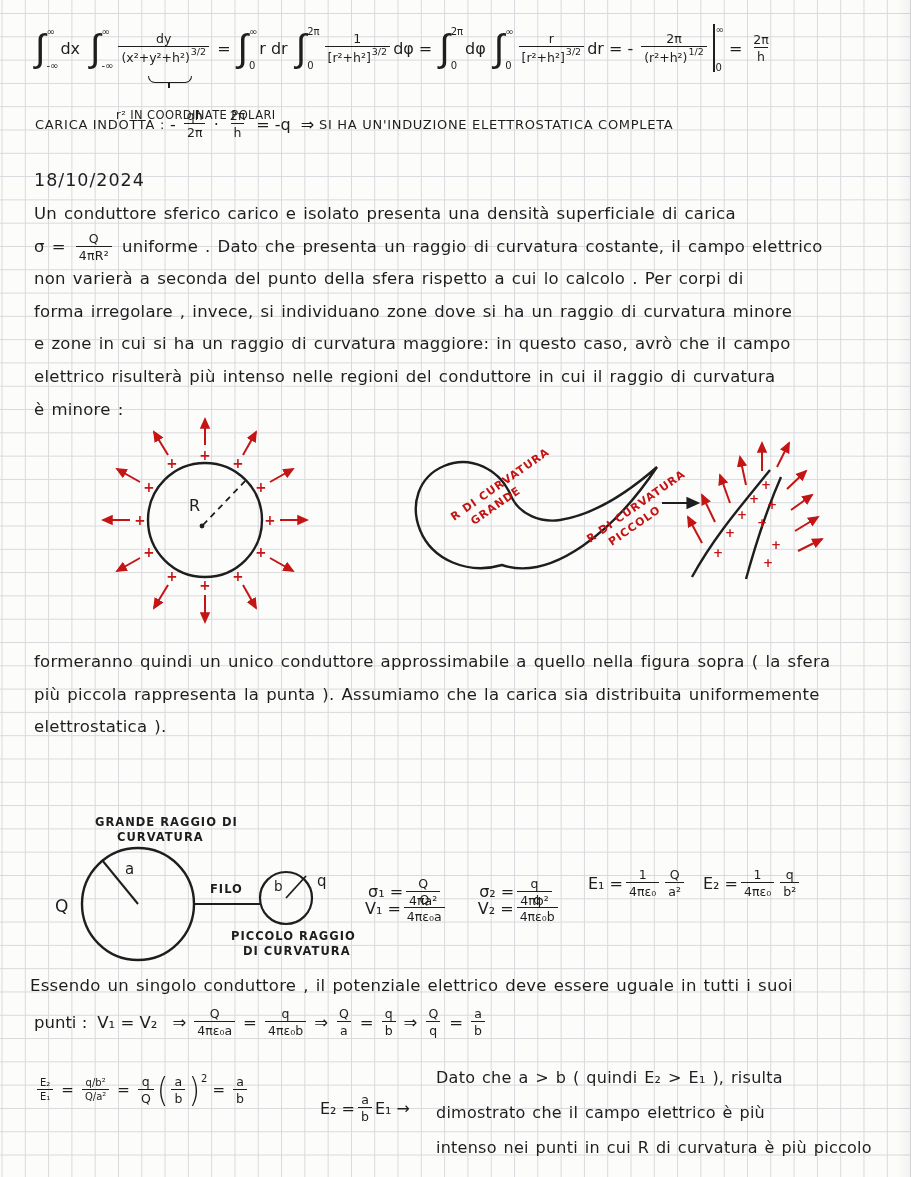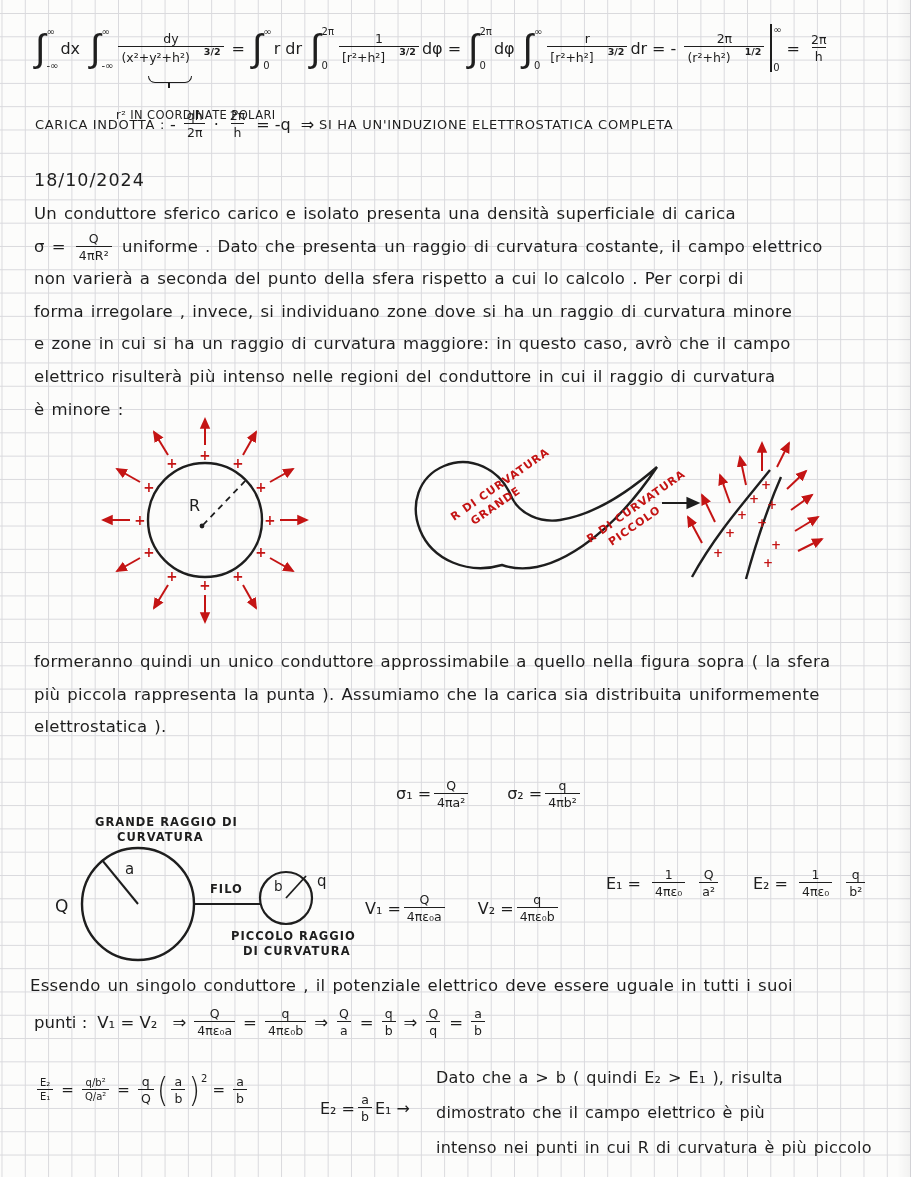--- a/index.html
+++ b/index.html
@@ -24,21 +24,21 @@
   .abs{position:absolute;}
   .mrow{position:absolute;display:flex;align-items:center;white-space:nowrap;} .gap10{margin:0 10px;}
   .para{position:absolute;font-size:16.5px;line-height:32.6px;letter-spacing:0.25px;word-spacing:1.5px;white-space:nowrap;}
   .caps{font-size:13px;letter-spacing:0.7px;font-weight:500;}
   .date{font-size:17.5px;letter-spacing:1px;}
   .frac{display:inline-flex;flex-direction:column;align-items:center;vertical-align:middle;
         font-size:12.5px;line-height:1.2;margin:0 3px;text-align:center;justify-content:flex-end;}
   .frac .num{padding:0 3px;}
   .frac .den{border-top:1.6px solid var(--ink);padding:1px 3px 0 3px;}
   .frac.lg{font-size:10px;}
-  .dexp{font-size:9.5px;position:relative;top:-2px;margin-left:14px;font-weight:bold;}
+  .dexp{font-size:9.5px;position:relative;top:-2px;margin-left:1px;}
   .expo{font-size:10px;vertical-align:super;margin-left:1px;}
   .intg{display:inline-flex;align-items:center;margin:0 2px;}
   .isym{font-size:38px;line-height:0.85;font-weight:300;}
   .ilims{display:flex;flex-direction:column;justify-content:space-between;height:44px;
          font-size:10px;line-height:1;margin-left:1px;padding:3px 0 1px 0;}
   .evalbar{display:inline-flex;align-items:center;margin-left:3px;}
   .vline{width:1.8px;height:48px;background:var(--ink);display:inline-block;}
   .bigp{font-size:30px;font-weight:300;line-height:1;transform:scaleY(1.15);display:inline-block;}
   .op{margin:0 5px;}
   .ubrace{position:absolute;width:42px;height:6px;border:1.5px solid var(--ink);border-top:none;
@@ -277,21 +277,21 @@
   <circle cx="261" cy="86" r="26" fill="none" stroke="#1e1e1e" stroke-width="2.2"></circle>
   <line x1="261" y1="86" x2="281" y2="64" stroke="#1e1e1e" stroke-width="1.8"></line>
   <text x="249" y="79" font-size="13.5" fill="#1e1e1e">b</text>
   <text x="292" y="74" font-size="15" fill="#1e1e1e">q</text>
   <g font-size="11.5" font-weight="600" letter-spacing="1" fill="#1e1e1e">
     <text x="206" y="128">PICCOLO RAGGIO</text>
     <text x="218" y="143">DI CURVATURA</text>
   </g>
 </svg>
 
-<div class="mrow" style="left:368px;top:780px;height:27px;margin-left:28px;">
+<div class="mrow" style="left:368px;top:878px;height:27px;">
   <span>σ₁ =</span>
   <span class="frac">
     <span class="num">Q</span>
     <span class="den">4πa²</span>
   </span>
   <span style="width:36px;"></span>
   <span>σ₂ =</span>
   <span class="frac">
     <span class="num">q</span>
     <span class="den">4πb²</span>
@@ -305,21 +305,21 @@
     <span class="den">4πε₀a</span>
   </span>
   <span style="width:30px;"></span>
   <span>V₂ =</span>
   <span class="frac">
     <span class="num">q</span>
     <span class="den">4πε₀b</span>
   </span>
 </div>
 
-<div class="mrow" style="left:606px;top:860px;height:46px;gap:8px;">
+<div class="mrow" style="left:588px;top:860px;height:46px;">
   <span>E₁ =</span>
   <span class="frac">
     <span class="num">1</span>
     <span class="den">4πε₀</span>
   </span>
   <span class="frac">
     <span class="num">Q</span>
     <span class="den">a²</span>
   </span>
   <span style="width:16px;"></span>

